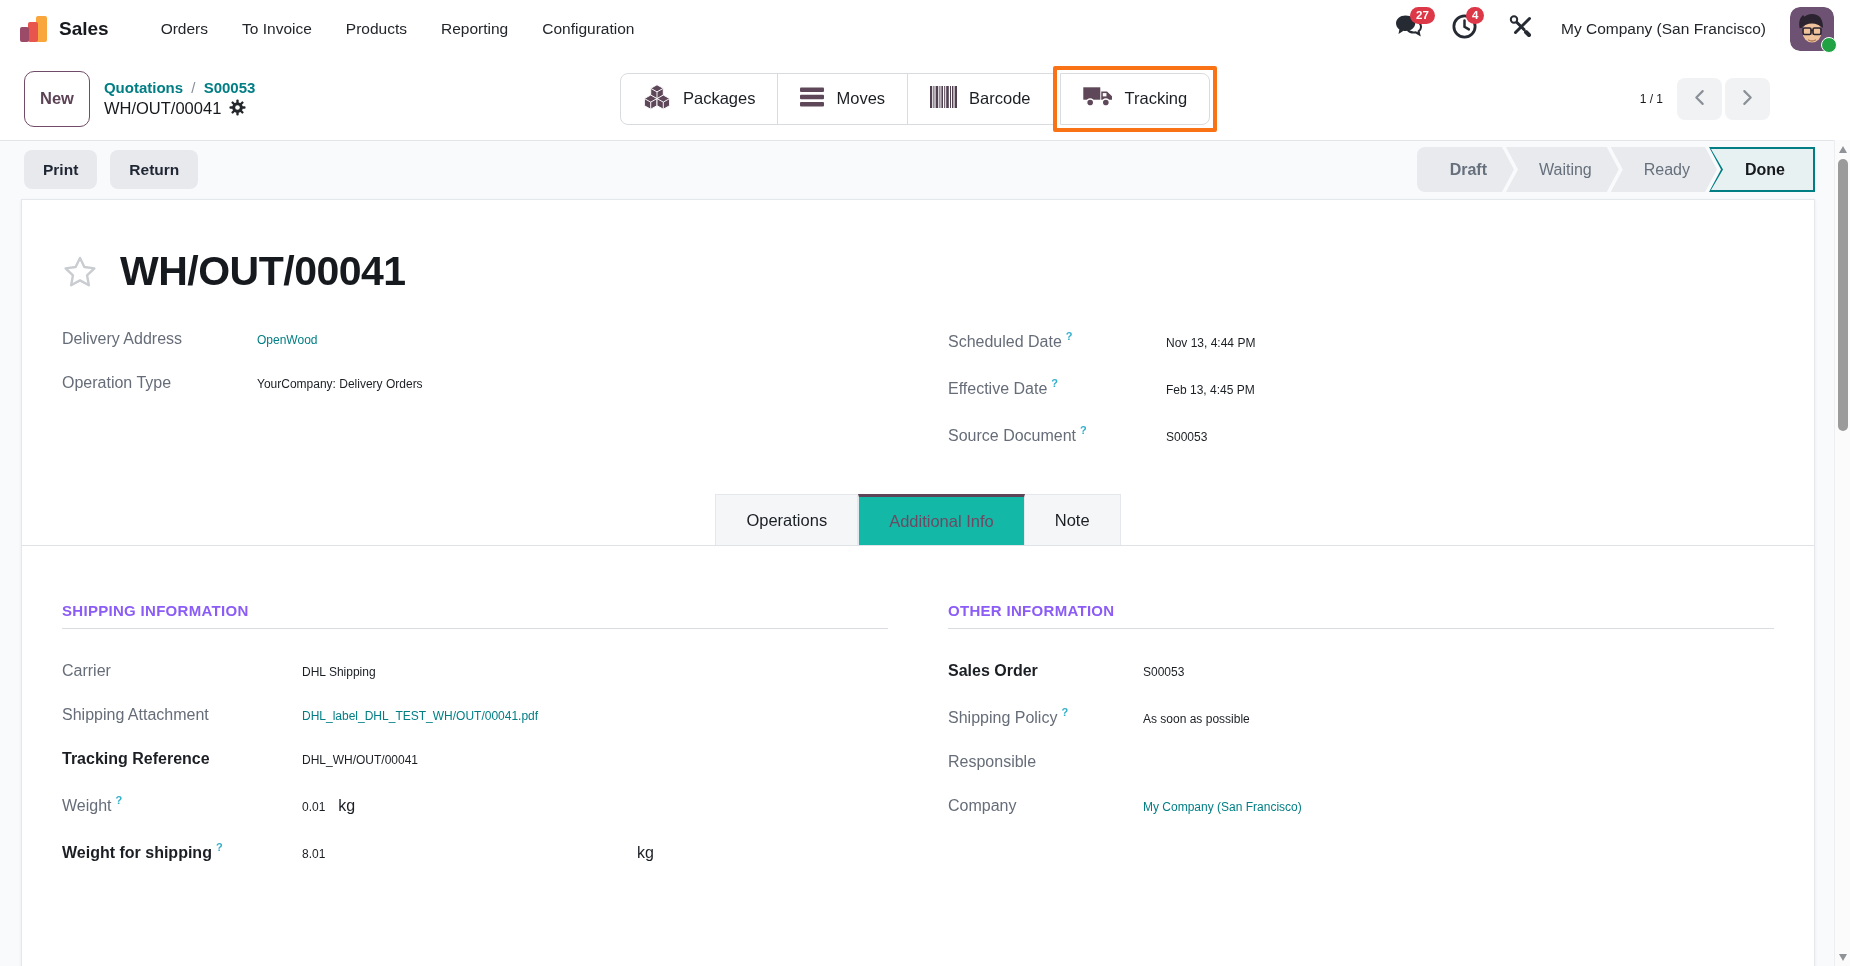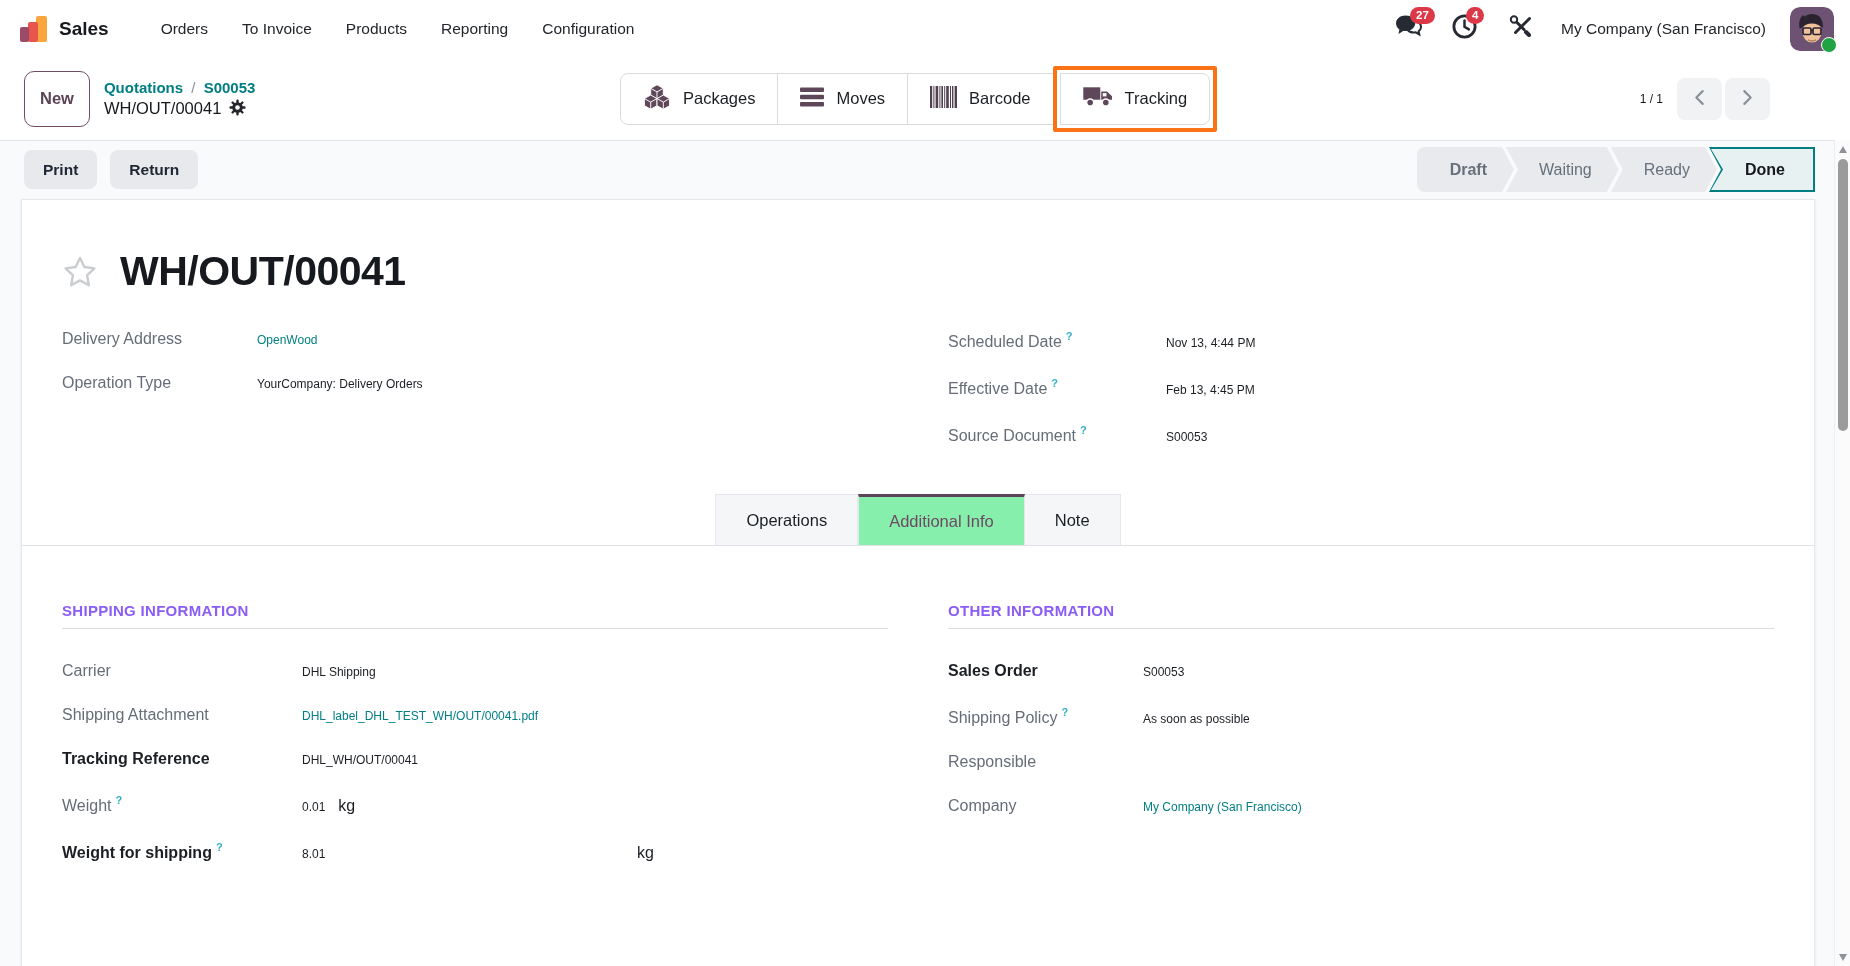--- a/index.html
+++ b/index.html
@@ -91,21 +91,21 @@
   .val { color:#1b1f24; font-size:12px; cursor:text; }
   .link { color:#017E84; cursor:pointer; }
   .help { color:#33AFC9; font-size:11px; font-weight:700; margin-left:4px; vertical-align:7px; }
   .unit { color:#1b1f24; font-size:16px; margin-left:13px; }
   .val-wide { display:inline-block; width:322px; }
 
   .tabs { display:flex; margin:36px -40px 0; padding:0 40px; border-bottom:1px solid #dfe3e8;justify-content:center; }
   .tab { height:51px; display:flex; align-items:center; padding:0 30px; background:#f5f6f8;
          border:1px solid #e4e7ec; border-bottom:none; font-size:16.5px; color:#1b1f24; cursor:pointer; }
   .tab + .tab { border-left:none; }
-  .tab.active { background:#86efac; color:#6d4a63; border-top:3px solid #5E4458;
+  .tab.active { background:#14b8a6; color:#6d4a63; border-top:3px solid #5E4458;
                 border-left:1px solid #e4e7ec; }
 
   .sections { display:grid; grid-template-columns:1fr 1fr; column-gap:60px; margin-top:56px; }
   .sec-heading { font-size:15px; font-weight:700; color:#8b5cf6; letter-spacing:.3px; }
   .sec-hr { border:none; border-top:1px solid #d9dde2; margin:9px 0 20px; }
 
   
   .scrollbar { position:absolute; top:140px; right:0; bottom:0; width:16px; background:#fbfbfc;
                border-left:1px solid #eceef0; }
   .tri-up { width:0; height:0; border-left:4.5px solid transparent; border-right:4.5px solid transparent;

